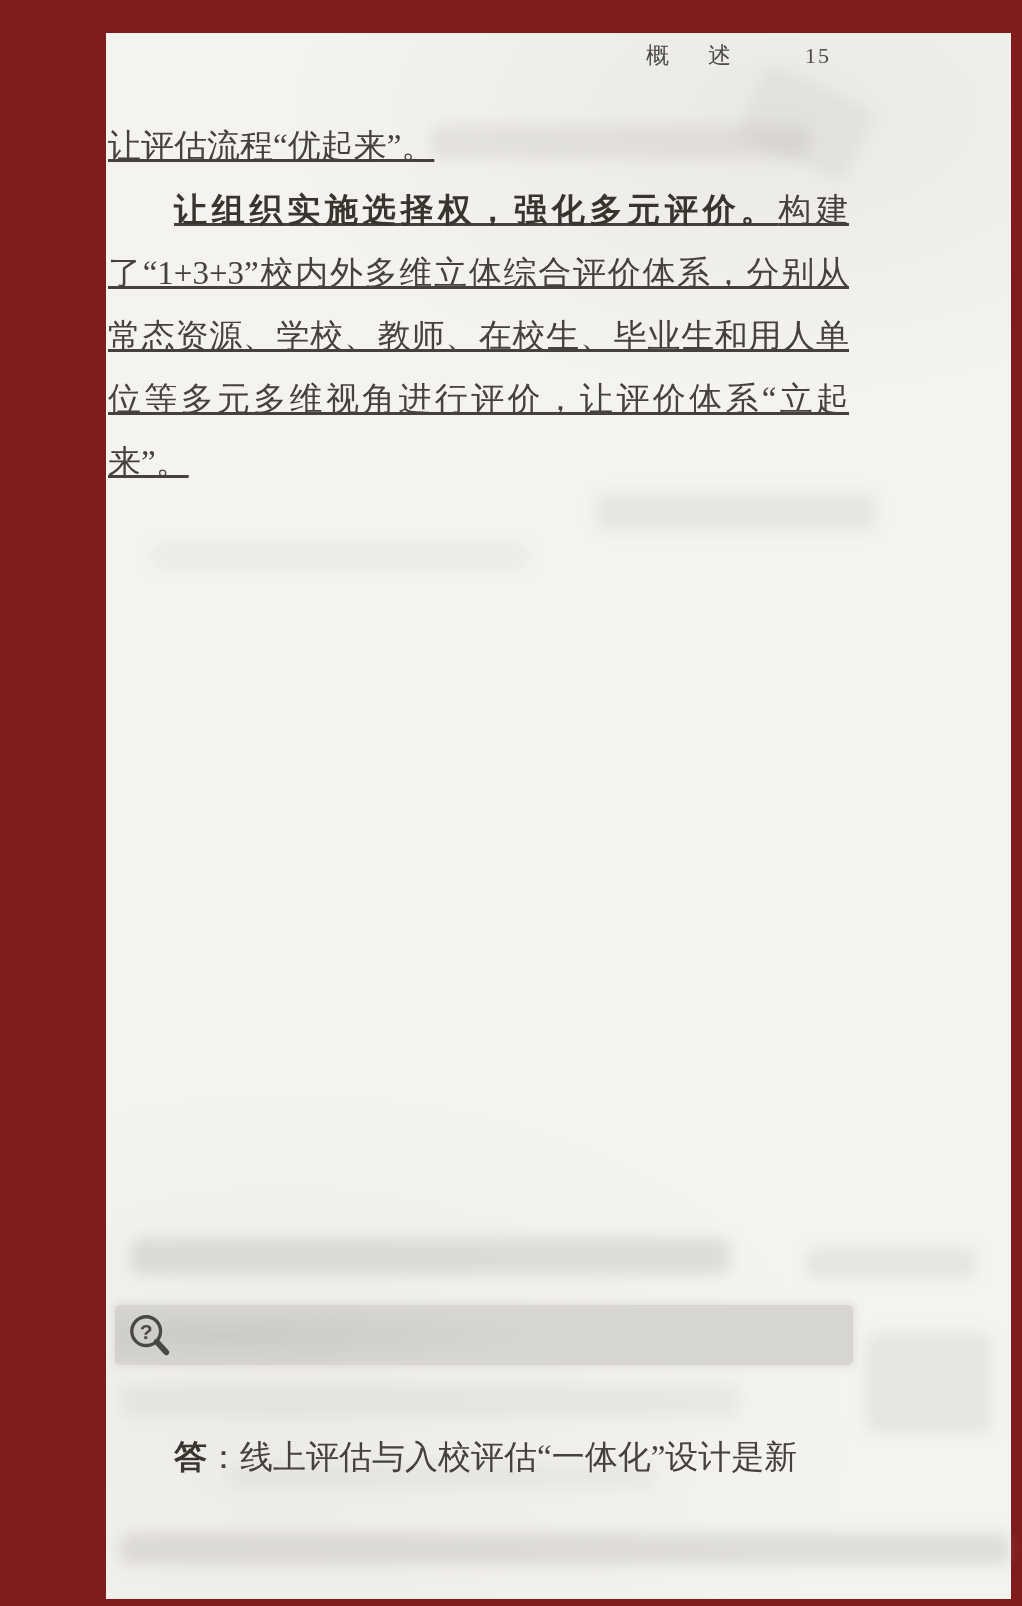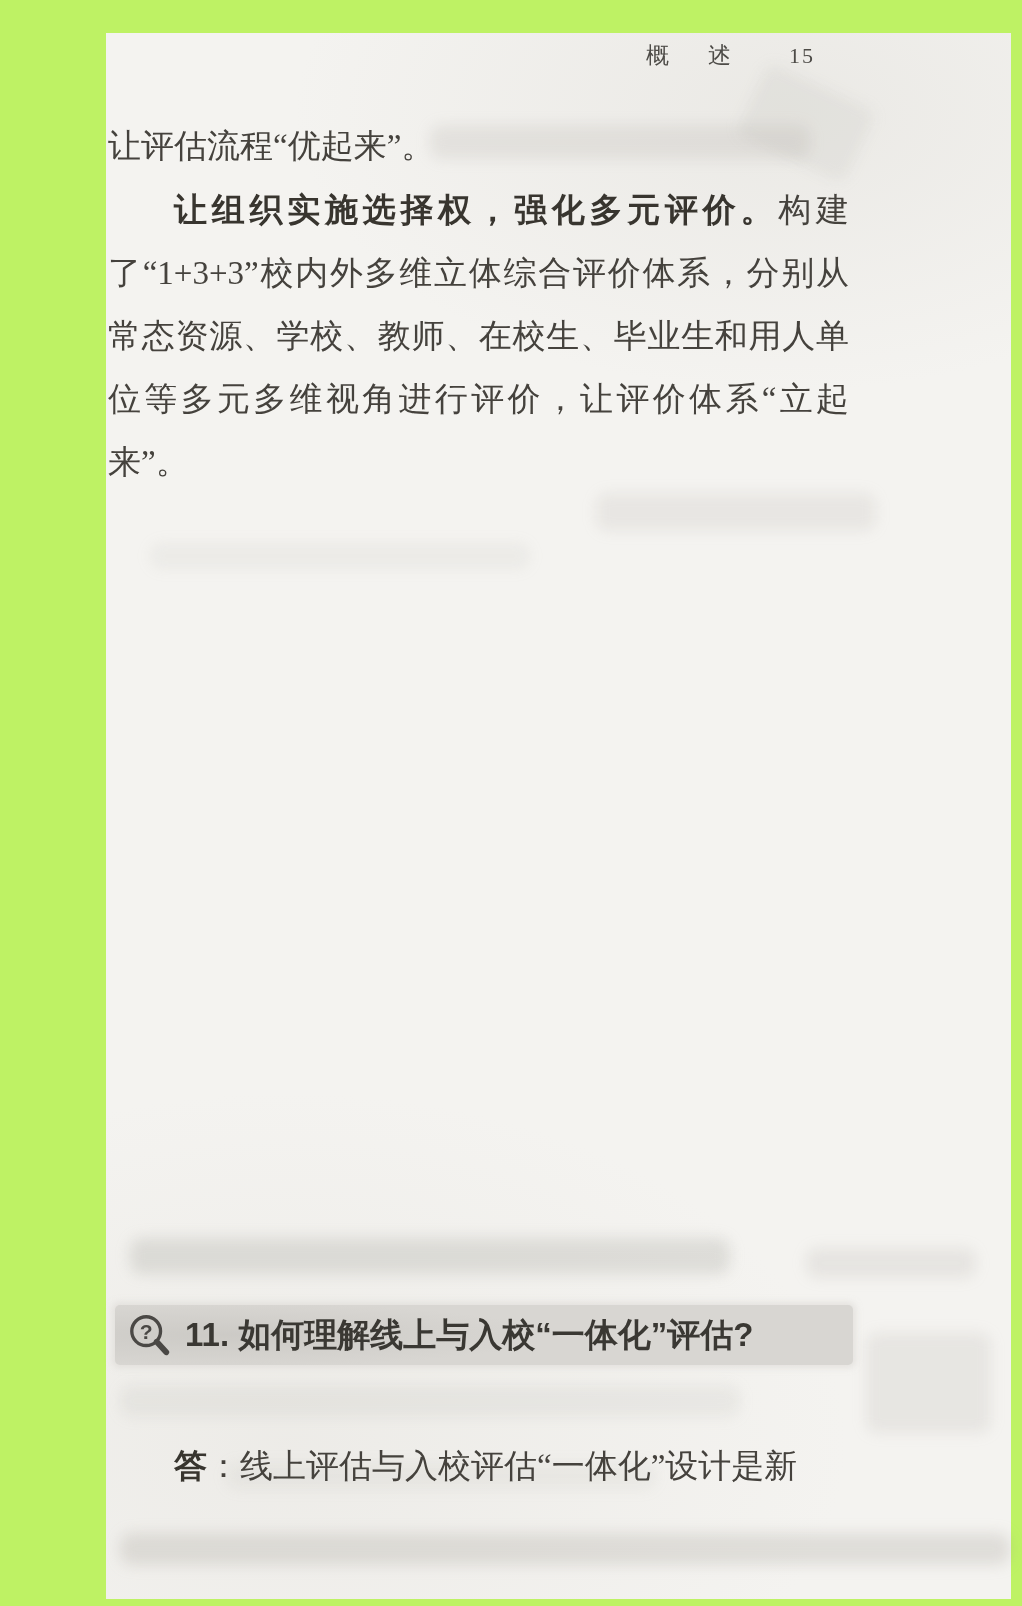--- a/index.html
+++ b/index.html
@@ -4,21 +4,21 @@
 <style>
   html, body {
     margin: 0;
     padding: 0;
     background: #ffffff;
   }
   .canvas {
     position: relative;
     width: 1022px;
     height: 1606px;
-    background: #bef264;
+    background: #7f1d1d;
     overflow: hidden;
     font-family: "Liberation Serif", "DejaVu Serif", serif;
   }
   
   .scan {
     position: absolute;
     left: 106px;
     top: 33px;
     width: 905px;
     height: 1566px;
@@ -50,35 +50,35 @@
   .header {
     position: absolute;
     left: 540px;
     top: 7px;
     display: flex;
     align-items: baseline;
     color: #4d4b47;
     font-size: 23px;
   }
   .htitle { letter-spacing: 8px; }
-  .hpage  { margin-left: 50px; font-size: 22px; letter-spacing: 2px; }
+  .hpage  { margin-left: 66px; font-size: 22px; letter-spacing: 2px; }
 
   
   .body-text {
     position: absolute;
     left: 2px;
     top: 82px;
     width: 741px;
     font-size: 33px;
     line-height: 63px;
     color: #45423d;
     text-align: justify;
     text-justify: inter-ideograph;
   }
-  .para { margin: 0; text-indent: 2em; }
+  .para { margin: 0; text-indent: 2em; text-decoration: underline; }
   .para.no-indent { text-indent: 0; }
   .seg { }
   .seg.bold {
     font-family: "Liberation Sans", "DejaVu Sans", sans-serif;
     font-weight: 700;
     color: #38352f;
   }
 
   
   .question {
@@ -106,21 +106,21 @@
     white-space: nowrap;
   }
 
   
   .answer {
     position: absolute;
     left: 2px;
     top: 1393px;
     width: 741px;
     font-size: 33px;
-    line-height: 79px;
+    line-height: 61px;
     color: #45423d;
     text-indent: 2em;
   }
   .ans-label {
     font-family: "Liberation Sans", "DejaVu Sans", sans-serif;
     font-weight: 700;
     color: #38352f;
   }
 </style>
 </head>
@@ -149,21 +149,20 @@
       <p class="para no-indent"><span class="seg">让评估流程“优起来”。</span></p>
       <p class="para"><span class="seg bold">让组织实施选择权，强化多元评价。</span><span class="seg">构建了“1+3+3”校内外多维立体综合评价体系，分别从常态资源、学校、教师、在校生、毕业生和用人单位等多元多维视角进行评价，让评价体系“立起来”。</span></p>
     </div>
 
     <div class="question">
       <svg class="qicon" width="46" height="46" viewBox="0 0 48 48" aria-hidden="true">
         <circle cx="20" cy="20" r="15" fill="none" stroke="#4a4845" stroke-width="3.5"></circle>
         <line x1="31" y1="31" x2="41" y2="42" stroke="#4a4845" stroke-width="6" stroke-linecap="round"></line>
         <text x="20" y="28" font-size="22" font-weight="bold" text-anchor="middle" fill="#4a4845" font-family="Liberation Sans, DejaVu Sans, sans-serif">?</text>
       </svg>
-      <span class="qtext">11. 如何理解线上与入校“一体化”评估?</span>
     </div>
 
     <div class="answer">
       <span class="ans-label">答</span><span class="seg">：线上评估与入校评估“一体化”设计是新</span>
     </div>
 
   </div>
 </div>
 
 </body></html>

